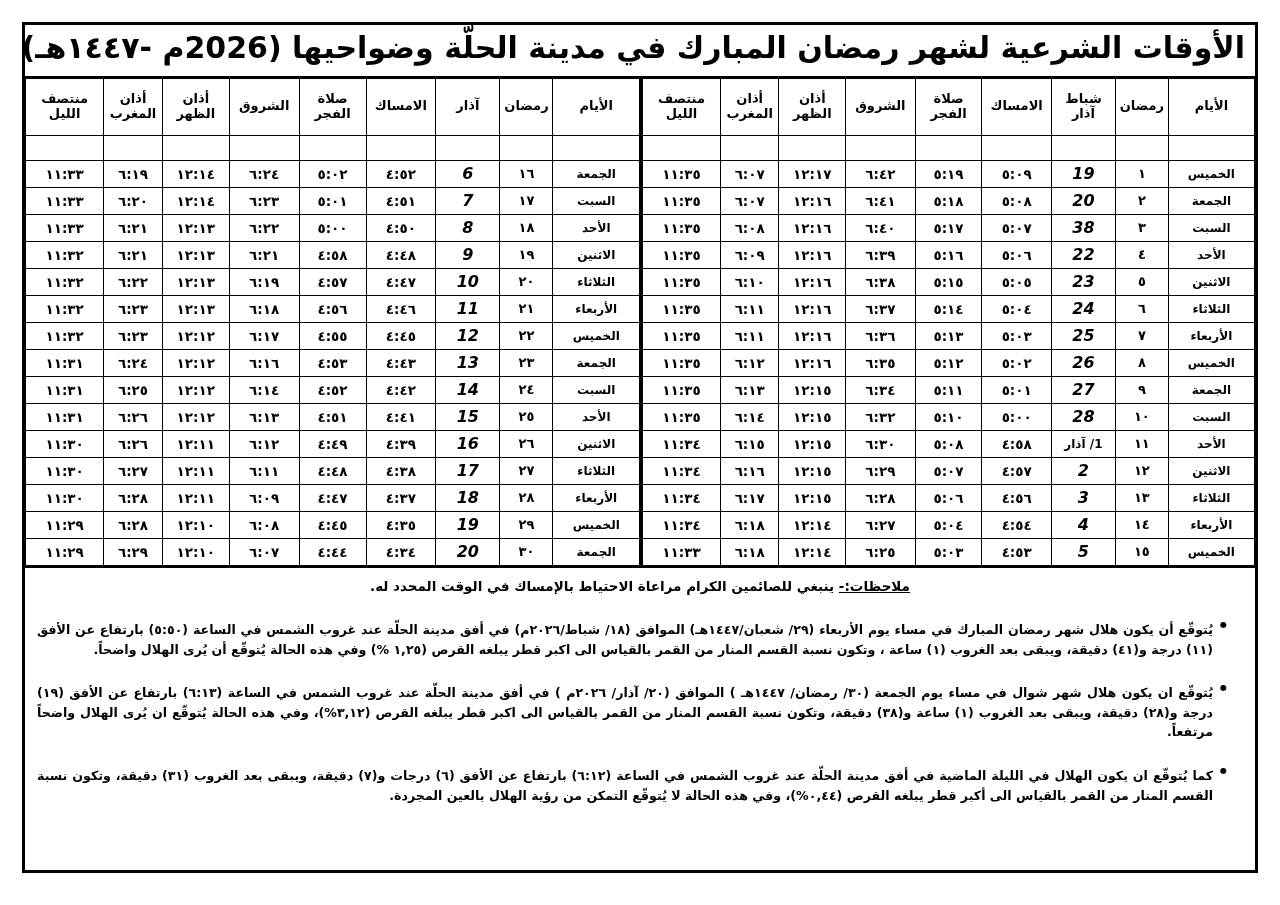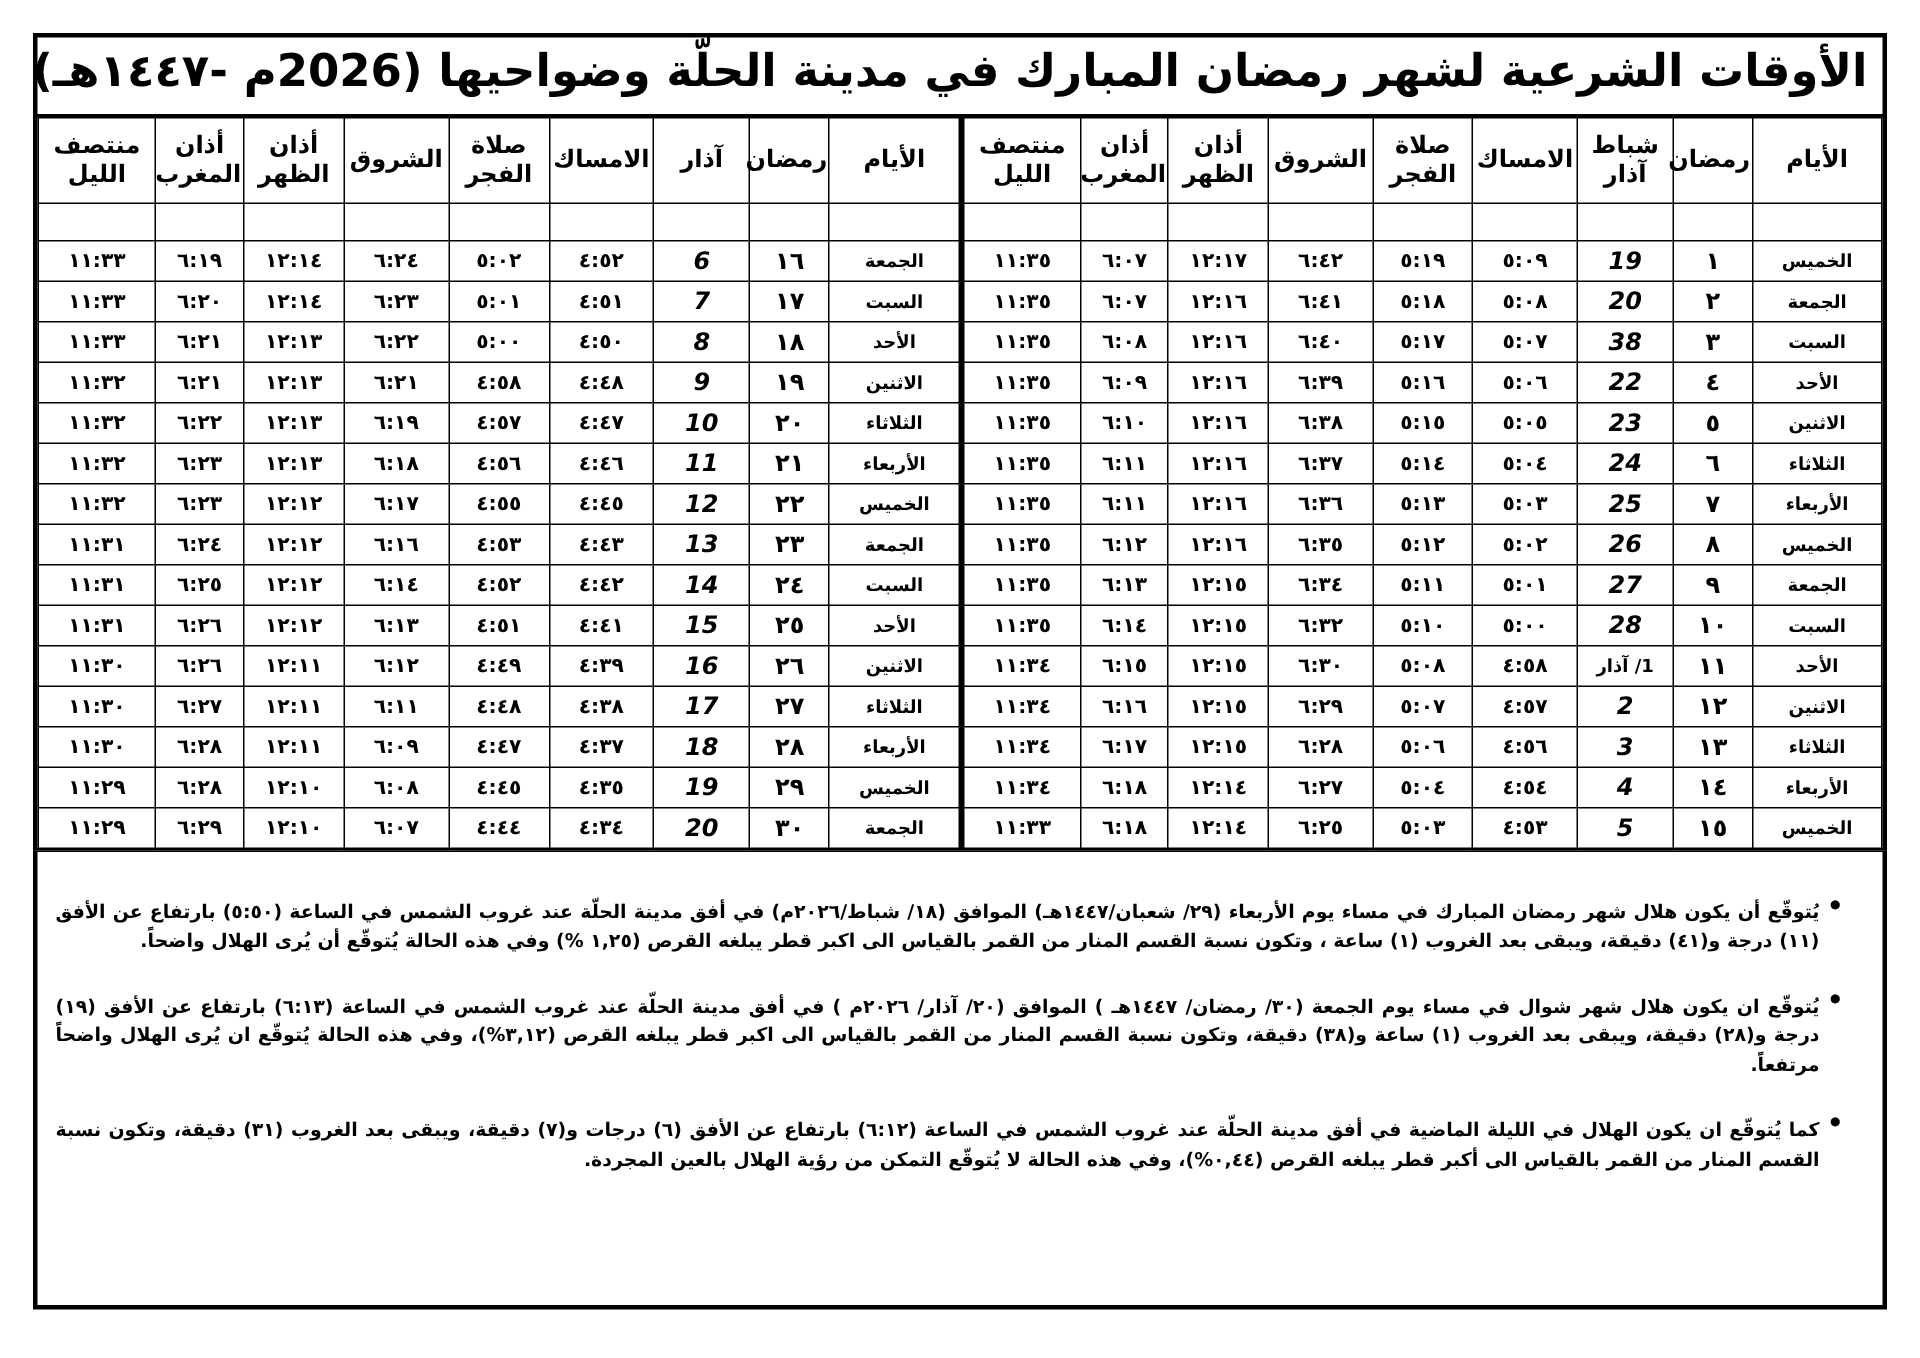--- a/index.html
+++ b/index.html
@@ -60,21 +60,21 @@
     border:1px solid #000;
     text-align:center;
     vertical-align:middle;
     padding:0;
     height:26px;
     font-weight:bold;
     white-space:nowrap;
   }
   table.sched thead th{
     height:52px;
-    font-size:16px;
+    font-size:13px;
     line-height:1.15;
     font-weight:bold;
     padding:2px 1px;
   }
   table.sched thead th .two-line{display:block;}
   tr.spacer td{height:24px;border-left:1px solid #000;border-right:1px solid #000;}
   tr.spacer td.nb{border-top:1px solid #000;border-bottom:1px solid #000;}
 
   
   col.c-day{width:15.5%;}
@@ -83,21 +83,21 @@
   col.c-imsak{width:12.5%;}
   col.c-fajr{width:12%;}
   col.c-shuruq{width:12.5%;}
   col.c-dhuhr{width:12%;}
   col.c-maghrib{width:10.5%;}
   col.c-mid{width:14%;}
 
   td.day{font-size:12px;font-weight:bold;}
   td.greg{font-style:italic;font-weight:bold;font-size:16px;}
   td.greg.small{font-size:12px;font-style:normal;}
-  td.num{font-size:16px;font-weight:bold;}
+  td.num{font-size:13px;font-weight:bold;}
   td.time{font-size:13.5px;font-weight:bold;letter-spacing:0.3px;}
 
   
   .notes-box{
     border:3px solid #000;
     border-top:1px solid #000;
     flex:1 1 auto;
     padding:6px 12px 10px 12px;
     box-sizing:border-box;
     font-size:12.6px;
@@ -579,20 +579,24 @@
               <td class="time">١٢:١٠</td>
               <td class="time">٦:٢٩</td>
               <td class="time">١١:٢٩</td>
             </tr>
           </tbody>
       </table>
     </div>
   </div>
 
   <div class="notes-box">
+    <div class="notes-head">
+      <span class="lbl">ملاحظات:-</span>
+      <span>ينبغي للصائمين الكرام مراعاة الاحتياط بالإمساك في الوقت المحدد له.</span>
+    </div>
     <ul class="notes">
         <li>يُتوقّع أن يكون هلال شهر رمضان المبارك في مساء يوم الأربعاء (٢٩/ شعبان/١٤٤٧هـ) الموافق (١٨/ شباط/٢٠٢٦م) في أفق مدينة الحلّة عند غروب الشمس في الساعة (٥:٥٠) بارتفاع عن الأفق (١١) درجة و(٤١) دقيقة، ويبقى بعد الغروب (١) ساعة ، وتكون نسبة القسم المنار من القمر بالقياس الى اكبر قطر يبلغه القرص (١,٢٥ %) وفي هذه الحالة يُتوقّع أن يُرى الهلال واضحاً.</li>
         <li>يُتوقّع ان يكون هلال شهر شوال في مساء يوم الجمعة (٣٠/ رمضان/ ١٤٤٧هـ ) الموافق (٢٠/ آذار/ ٢٠٢٦م ) في أفق مدينة الحلّة عند غروب الشمس في الساعة (٦:١٣) بارتفاع عن الأفق (١٩) درجة و(٢٨) دقيقة، ويبقى بعد الغروب (١) ساعة و(٣٨) دقيقة، وتكون نسبة القسم المنار من القمر بالقياس الى اكبر قطر يبلغه القرص (٣,١٢%)، وفي هذه الحالة يُتوقّع ان يُرى الهلال واضحاً مرتفعاً.</li>
         <li>كما يُتوقّع ان يكون الهلال في الليلة الماضية في أفق مدينة الحلّة عند غروب الشمس في الساعة (٦:١٢) بارتفاع عن الأفق (٦) درجات و(٧) دقيقة، ويبقى بعد الغروب (٣١) دقيقة، وتكون نسبة القسم المنار من القمر بالقياس الى أكبر قطر يبلغه القرص (٠,٤٤%)، وفي هذه الحالة لا يُتوقّع التمكن من رؤية الهلال بالعين المجردة.</li>
       </ul>
   </div>
 
 </div>
 
 </body></html>

